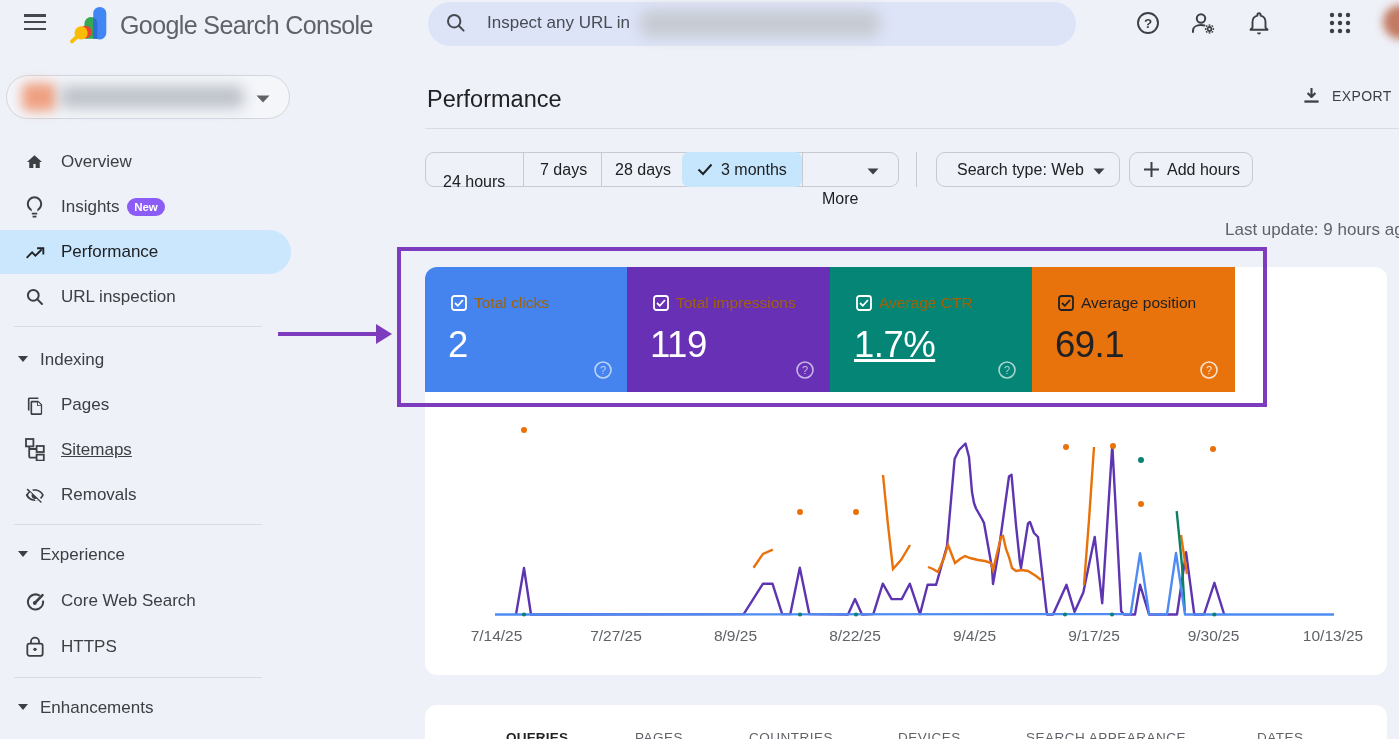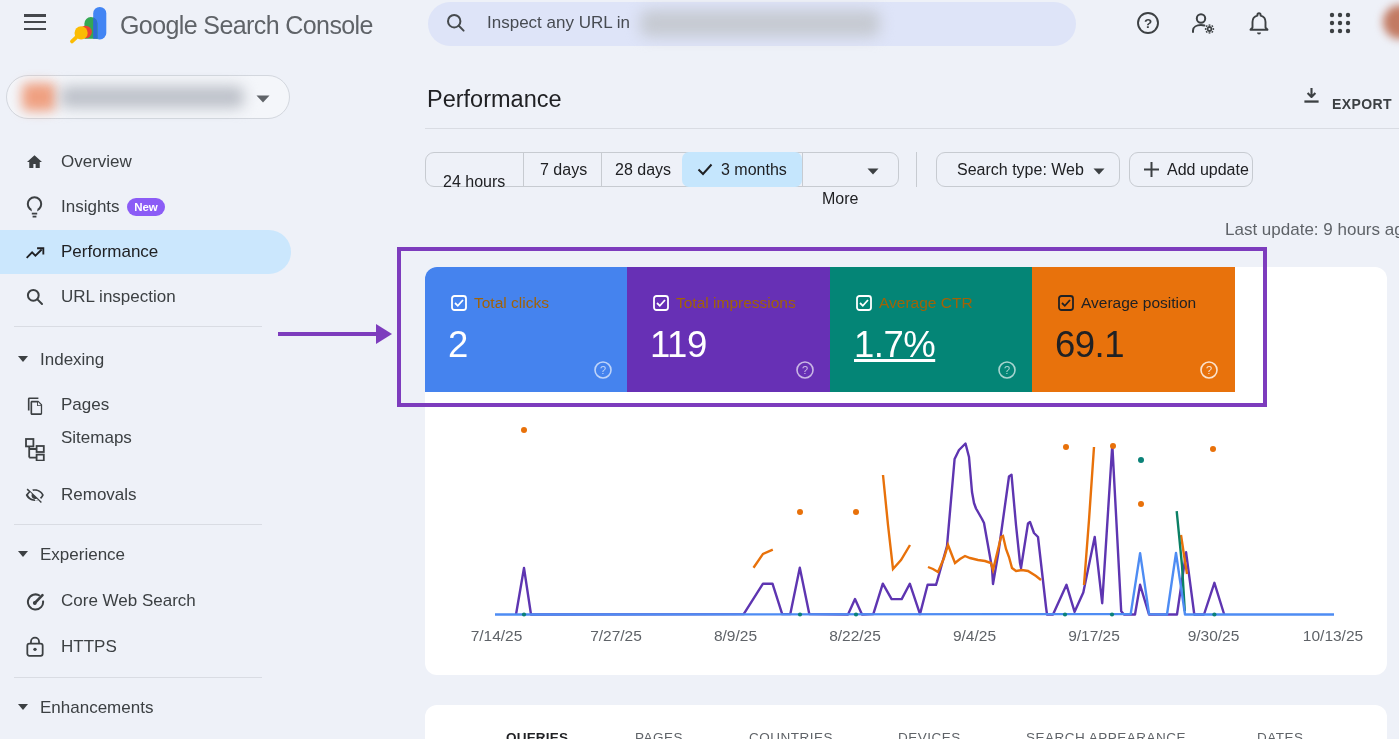--- a/index.html
+++ b/index.html
@@ -128,21 +128,21 @@
 <div class="abs nav" style="left:61px;top:395px;">Pages</div>
 
 <svg class="abs" style="left:25px;top:438px;" width="20" height="23" viewBox="0 0 20 23">
   <g fill="none" stroke="#3c4043" stroke-width="1.8">
     <rect x="1" y="1" width="7.4" height="7.4"></rect>
     <path d="M4.2 8.4 V19.6 M4.2 11 h7.5 M4.2 19.6 h7.5"></path>
     <rect x="11.6" y="8" width="7.2" height="6"></rect>
     <rect x="11.6" y="16.6" width="7.2" height="6"></rect>
   </g>
 </svg>
-<div class="abs nav" style="left:61px;top:428px;">Sitemaps</div>
+<div class="abs nav" style="left:61px;top:440px;text-decoration:underline;">Sitemaps</div>
 
 <svg class="abs" style="left:25px;top:486px;" width="20" height="19" viewBox="0 0 24 24">
   <path d="M12 6c3.8 0 7.2 2.1 8.8 5.5-.6 1.3-1.5 2.4-2.6 3.3l1.6 1.6c1.5-1.3 2.7-3 3.4-4.9C21.3 7.1 17 4 12 4c-1.3 0-2.5.2-3.7.6l1.8 1.8C10.7 6.1 11.3 6 12 6zM2.7 3.3 1.4 4.6l2.8 2.8C2.4 8.6 1 10.4.3 11.5 2.2 15.9 6.6 19 11.6 19c1.6 0 3.1-.3 4.5-.9l3.3 3.3 1.3-1.3L2.7 3.3z M12 17c-3.8 0-7.2-2.1-8.8-5.5.7-1.4 1.7-2.6 2.9-3.5l2 2c-.3.6-.5 1.3-.5 2 0 2.5 2 4.5 4.5 4.5.7 0 1.4-.2 2-.5l1.7 1.7c-1.2.5-2.5.8-3.8.8z" fill="#3c4043"></path>
 </svg>
 <div class="abs nav" style="left:61px;top:485px;">Removals</div>
 
 <div class="abs" style="left:14px;top:524px;width:248px;height:1px;background:#d9dce3;"></div>
 
 <svg class="abs" style="left:17px;top:550px;" width="12" height="8" viewBox="0 0 12 8">
     <path d="M1 1 L6 7 L11 1 Z" fill="#3c4043"></path>
@@ -168,21 +168,21 @@
 <svg class="abs" style="left:17px;top:703px;" width="12" height="8" viewBox="0 0 12 8">
     <path d="M1 1 L6 7 L11 1 Z" fill="#3c4043"></path>
   </svg>
 <div class="abs nav" style="left:40px;top:698px;font-size:16px;">Enhancements</div>
 
 <div class="abs" style="left:427px;top:85.5px;font-size:23.5px;color:#202124;">Performance</div>
 <svg class="abs" style="left:1303px;top:87px;" width="17" height="17" viewBox="0 0 17 17">
   <path d="M8.5 1 v8 M4.6 6 l3.9 4 3.9-4" fill="none" stroke="#3c4043" stroke-width="2.1" stroke-linejoin="round"></path>
   <rect x="1.4" y="13.4" width="14.2" height="2.3" fill="#3c4043"></rect>
 </svg>
-<div class="abs" style="left:1332px;top:96px;font-size:14px;font-weight:bold;letter-spacing:0.4px;color:#3c4043;">EXPORT</div>
+<div class="abs" style="left:1332px;top:88px;font-size:14px;font-weight:normal;letter-spacing:0.4px;color:#3c4043;">EXPORT</div>
 <div class="abs" style="left:425px;top:128px;width:974px;height:1px;background:#d9dce3;"></div>
 
 <div class="abs" style="left:425px;top:152px;width:474px;height:35px;border:1px solid #c7cbd1;border-radius:9px;background:transparent;"></div>
 <div class="abs" style="left:523px;top:152px;width:1px;height:35px;background:#c7cbd1;"></div>
 <div class="abs" style="left:601px;top:152px;width:1px;height:35px;background:#c7cbd1;"></div>
 <div class="abs" style="left:682px;top:152px;width:120px;height:35px;background:#c5e6fd;border-radius:7px;"></div>
 <div class="abs" style="left:802px;top:152px;width:1px;height:35px;background:#c7cbd1;"></div>
 <div class="abs btxt" style="left:443px;top:161px;margin-top:12px;">24 hours</div>
 <div class="abs btxt" style="left:540px;top:161px;">7 days</div>
 <div class="abs btxt" style="left:615px;top:161px;">28 days</div>
@@ -200,21 +200,21 @@
 <div class="abs" style="left:936px;top:152px;width:184px;height:35px;border:1px solid #c7cbd1;border-radius:9px;"></div>
 <div class="abs btxt" style="left:957px;top:161px;">Search type: Web</div>
 <svg class="abs" style="left:1092px;top:167px;" width="14" height="9" viewBox="0 0 14 9">
     <path d="M1.5 1.5 L7 7.5 L12.5 1.5 Z" fill="#3c4043"></path>
   </svg>
 
 <div class="abs" style="left:1129px;top:152px;width:124px;height:35px;border:1px solid #c7cbd1;border-radius:9px;"></div>
 <svg class="abs" style="left:1143px;top:161px;" width="17" height="17" viewBox="0 0 17 17">
     <path d="M8.5 1 v15 M1 8.5 h15" stroke="#3c4043" stroke-width="2"></path>
   </svg>
-<div class="abs btxt" style="left:1167px;top:161px;">Add update</div>
+<div class="abs btxt" style="left:1167px;top:161px;">Add hours</div>
 
 <div class="abs" style="left:1225px;top:220px;font-size:17px;color:#5f6368;white-space:nowrap;">Last update: 9 hours ago</div>
 
 <div class="abs" style="left:425px;top:267px;width:962px;height:408px;background:#fff;border-radius:12px;"></div>
 
 <div class="abs" style="left:425px;top:267px;width:202.4px;height:124.5px;background:#4583ee;border-radius:12px 0 0 0;"></div>
 <div class="abs" style="left:627.4px;top:267px;width:202.4px;height:124.5px;background:#6730b5;"></div>
 <div class="abs" style="left:829.8px;top:267px;width:202.4px;height:124.5px;background:#048576;"></div>
 <div class="abs" style="left:1032.2px;top:267px;width:202.4px;height:124.5px;background:#e8720c;"></div>
 

